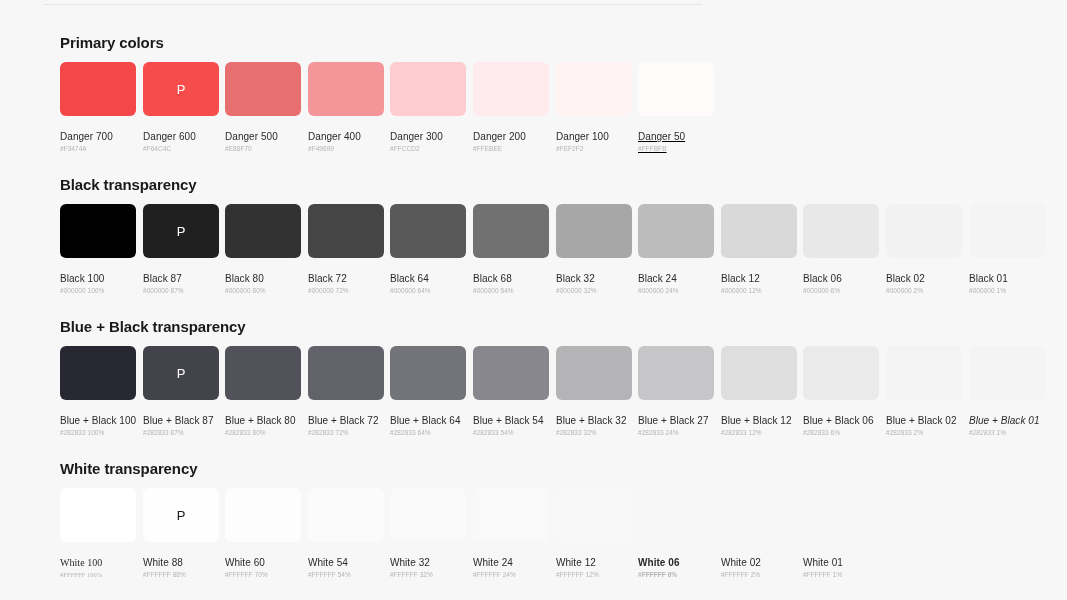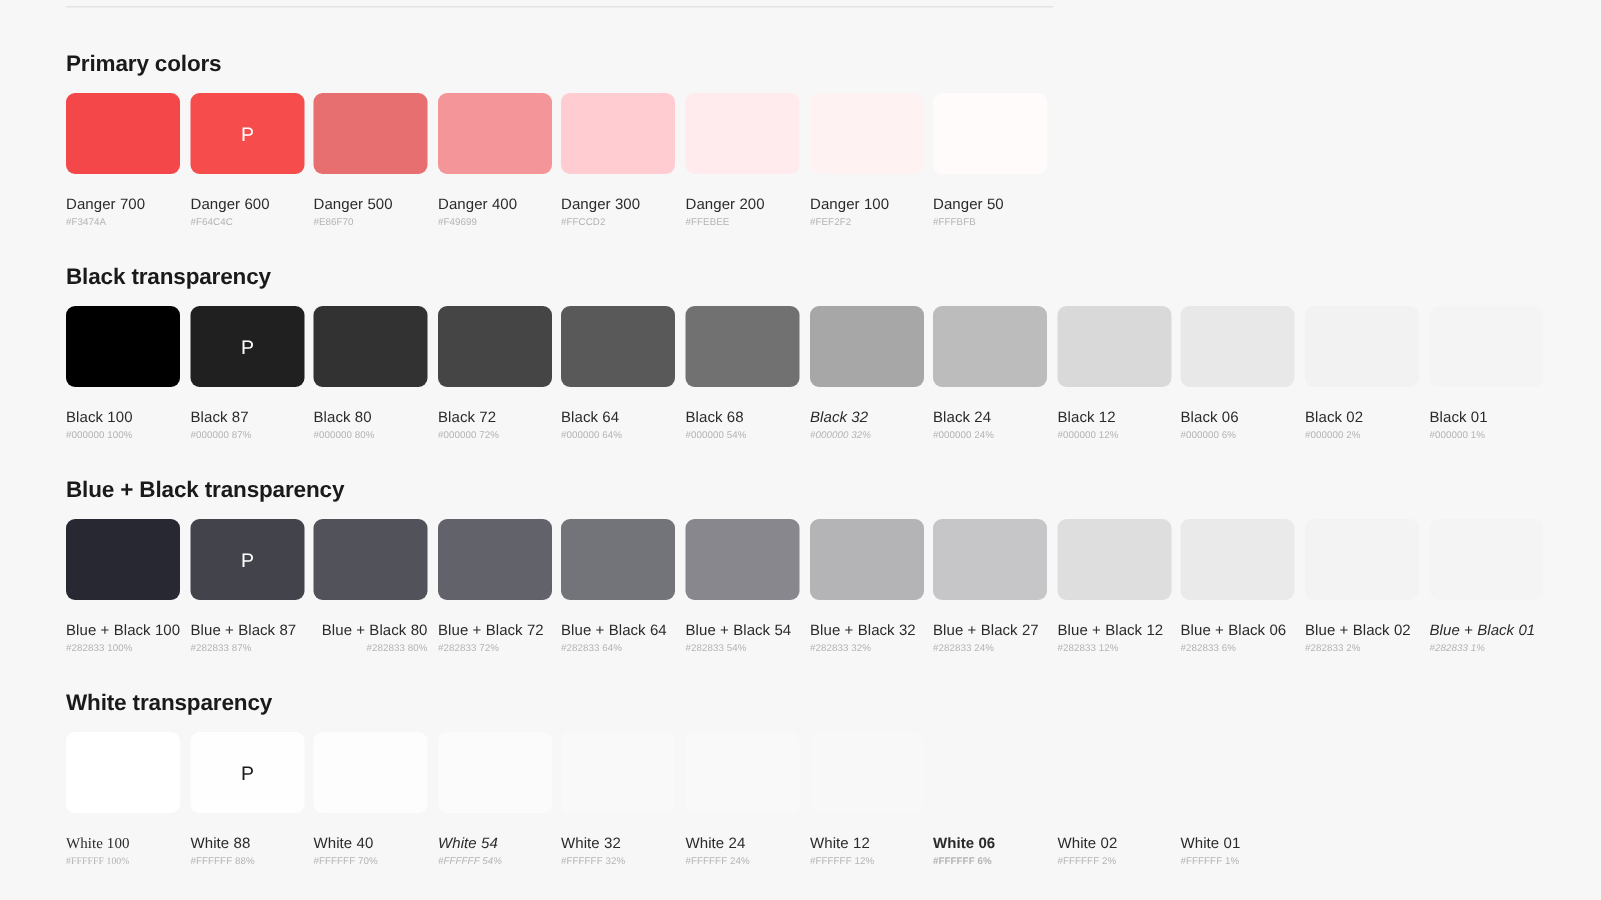--- a/index.html
+++ b/index.html
@@ -9,21 +9,21 @@
     font-family:"Liberation Sans", sans-serif;
     overflow:hidden;
   }
   #page { position:relative; width:1067px; height:600px; }
 
   .top-divider {
     position:absolute; left:44px; top:4px;
     width:658px; height:1px; background:#e4e4e4;
   }
 
-  .section { position:absolute; left:44px; }
+  .section { position:absolute; left:60px; }
   .section-title {
     font-size:15px; font-weight:bold; color:#1a1a1a;
     letter-spacing:-0.1px; white-space:nowrap;
   }
 
   .swatch-row { position:relative; margin-top:11px; height:100px; }
 
   .swatch-cell {
     position:absolute; top:0; width:76px;
   }
@@ -83,21 +83,21 @@
           <div class="swatch-cell" style="left: 413px;">
             <div class="chip" style="background: rgb(255, 235, 238);"></div>
             <div class="chip-label">Danger 200</div>
             <div class="chip-value">#FFEBEE</div>
           </div>
           <div class="swatch-cell" style="left: 496px;">
             <div class="chip" style="background: rgb(254, 242, 242);"></div>
             <div class="chip-label">Danger 100</div>
             <div class="chip-value">#FEF2F2</div>
           </div>
-          <div class="swatch-cell" style="left: 578px;">
+          <div class="swatch-cell" style="left: 578px; text-decoration: underline;">
             <div class="chip" style="background: rgb(255, 251, 251);"></div>
             <div class="chip-label">Danger 50</div>
             <div class="chip-value">#FFFBFB</div>
           </div>
         </div>
       </div>
       <div class="section" style="top: 176px;">
         <div class="section-title">Black transparency</div>
         <div class="swatch-row">
           <div class="swatch-cell" style="left: 0px;">
@@ -125,21 +125,21 @@
           <div class="swatch-cell" style="left: 330px;">
             <div class="chip" style="background: rgba(0, 0, 0, 0.64);"></div>
             <div class="chip-label">Black 64</div>
             <div class="chip-value">#000000 64%</div>
           </div>
           <div class="swatch-cell" style="left: 413px;">
             <div class="chip" style="background: rgba(0, 0, 0, 0.54);"></div>
             <div class="chip-label">Black 68</div>
             <div class="chip-value">#000000 54%</div>
           </div>
-          <div class="swatch-cell" style="left: 496px; font-style: italic;">
+          <div class="swatch-cell" style="left: 496px;">
             <div class="chip" style="background: rgba(0, 0, 0, 0.32);"></div>
             <div class="chip-label">Black 32</div>
             <div class="chip-value">#000000 32%</div>
           </div>
           <div class="swatch-cell" style="left: 578px;">
             <div class="chip" style="background: rgba(0, 0, 0, 0.24);"></div>
             <div class="chip-label">Black 24</div>
             <div class="chip-value">#000000 24%</div>
           </div>
           <div class="swatch-cell" style="left: 661px;">
@@ -172,21 +172,21 @@
             <div class="chip-label">Blue + Black 100</div>
             <div class="chip-value">#282833 100%</div>
           </div>
           <div class="swatch-cell" style="left: 83px;">
             <div class="chip" style="background: rgba(40, 40, 51, 0.87);">
               <span class="chip-letter" style="color: rgb(255, 255, 255);">P</span>
             </div>
             <div class="chip-label">Blue + Black 87</div>
             <div class="chip-value">#282833 87%</div>
           </div>
-          <div class="swatch-cell" style="left: 165px; text-align: right;">
+          <div class="swatch-cell" style="left: 165px;">
             <div class="chip" style="background: rgba(40, 40, 51, 0.8);"></div>
             <div class="chip-label">Blue + Black 80</div>
             <div class="chip-value">#282833 80%</div>
           </div>
           <div class="swatch-cell" style="left: 248px;">
             <div class="chip" style="background: rgba(40, 40, 51, 0.72);"></div>
             <div class="chip-label">Blue + Black 72</div>
             <div class="chip-value">#282833 72%</div>
           </div>
           <div class="swatch-cell" style="left: 330px;">
@@ -241,24 +241,24 @@
           </div>
           <div class="swatch-cell" style="left: 83px;">
             <div class="chip" style="background: rgba(255, 255, 255, 0.88);">
               <span class="chip-letter" style="color: rgb(26, 26, 26);">P</span>
             </div>
             <div class="chip-label">White 88</div>
             <div class="chip-value">#FFFFFF 88%</div>
           </div>
           <div class="swatch-cell" style="left: 165px;">
             <div class="chip" style="background: rgba(255, 255, 255, 0.7);"></div>
-            <div class="chip-label">White 40</div>
+            <div class="chip-label">White 60</div>
             <div class="chip-value">#FFFFFF 70%</div>
           </div>
-          <div class="swatch-cell" style="left: 248px; font-style: italic;">
+          <div class="swatch-cell" style="left: 248px;">
             <div class="chip" style="background: rgba(255, 255, 255, 0.54);"></div>
             <div class="chip-label">White 54</div>
             <div class="chip-value">#FFFFFF 54%</div>
           </div>
           <div class="swatch-cell" style="left: 330px;">
             <div class="chip" style="background: rgba(255, 255, 255, 0.32);"></div>
             <div class="chip-label">White 32</div>
             <div class="chip-value">#FFFFFF 32%</div>
           </div>
           <div class="swatch-cell" style="left: 413px;">

